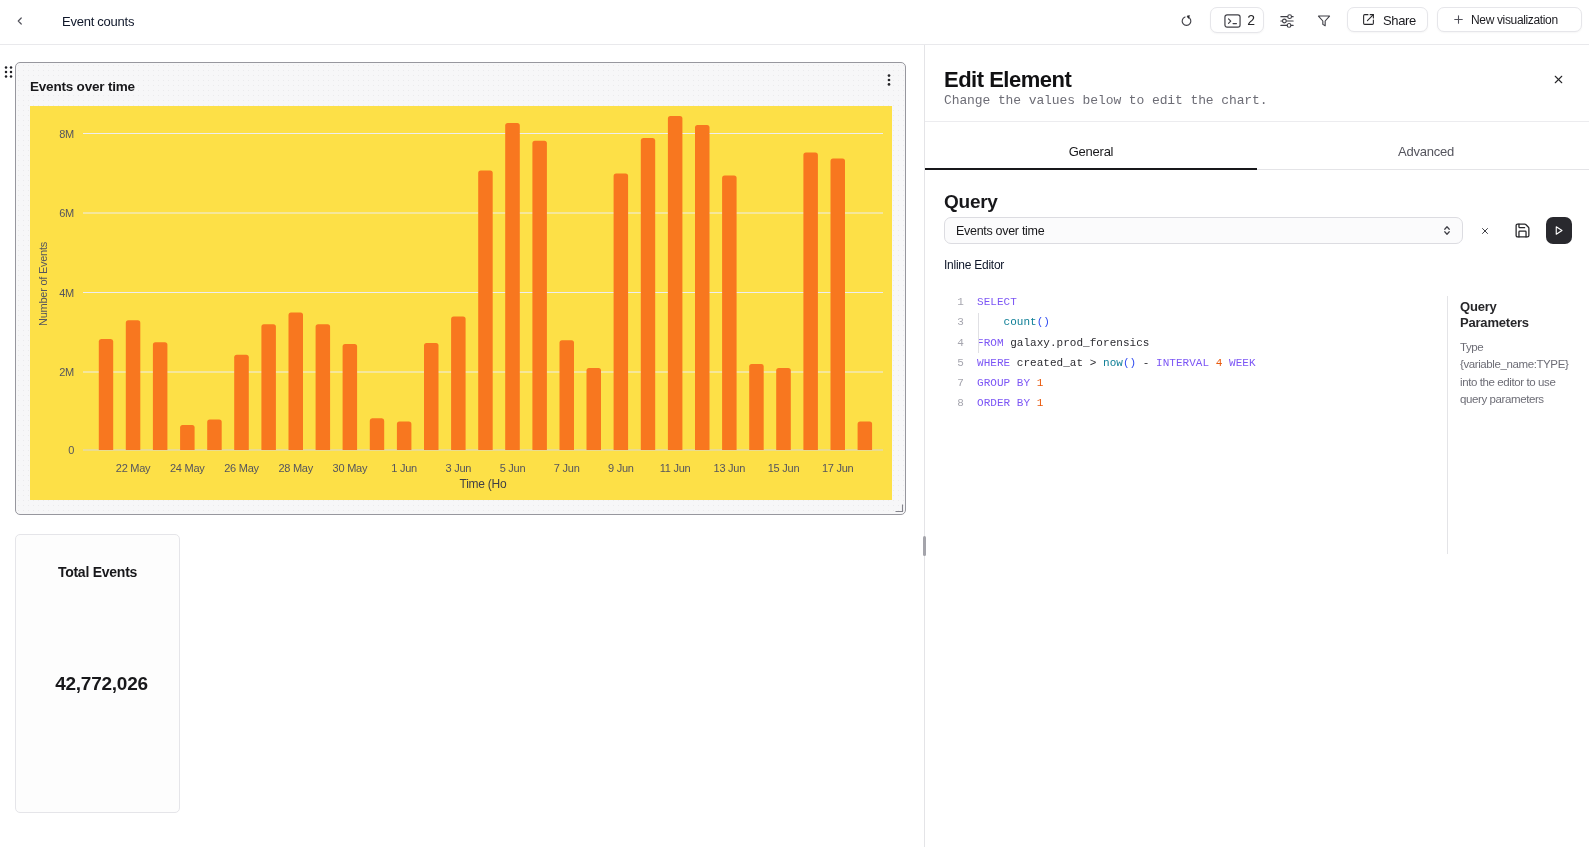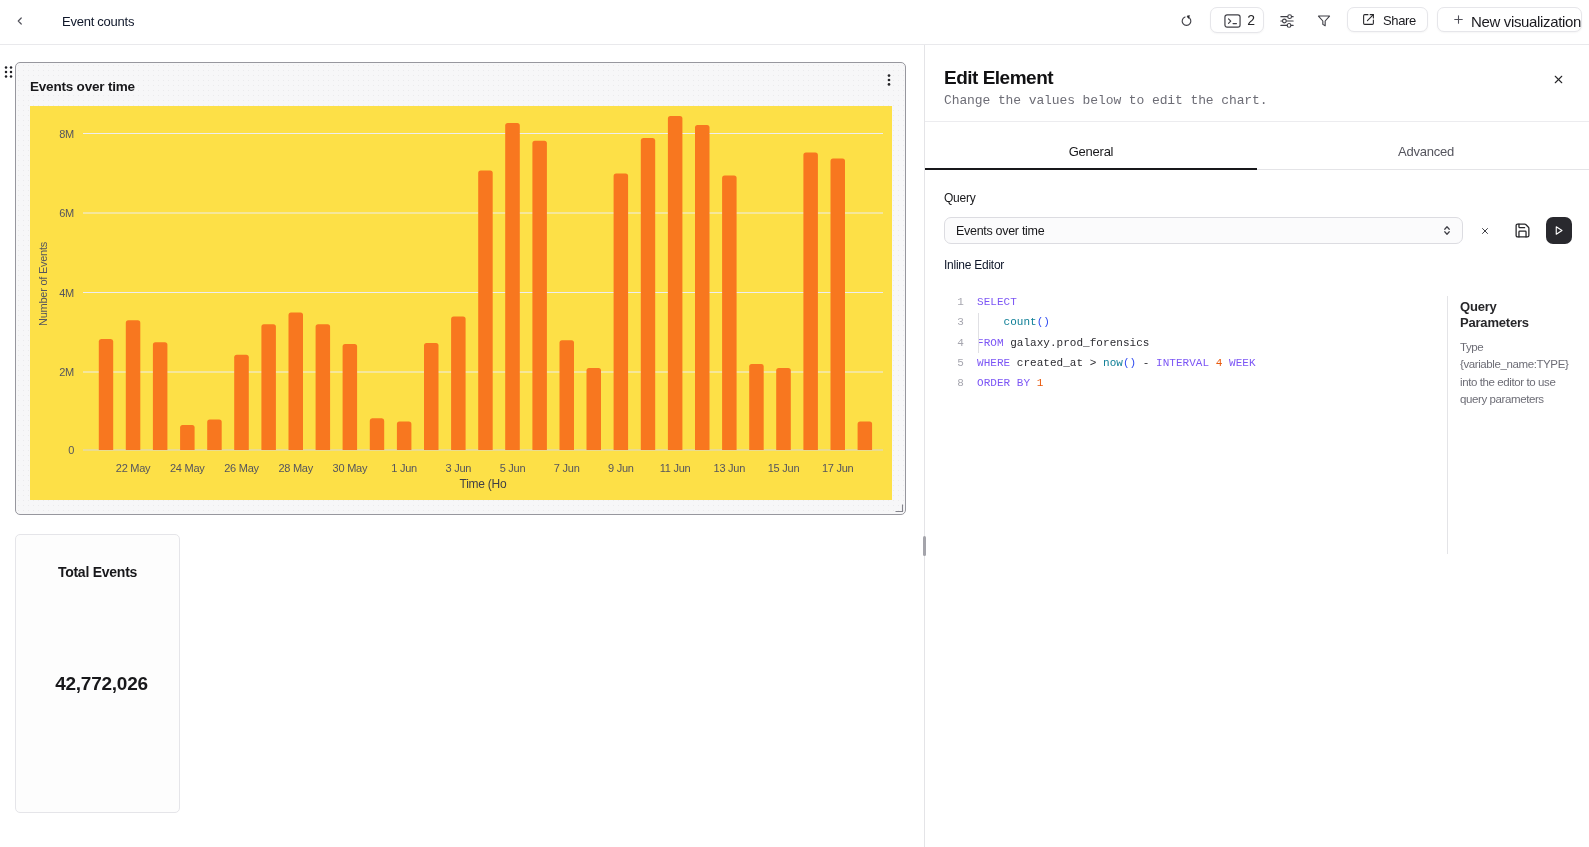--- a/index.html
+++ b/index.html
@@ -49,21 +49,21 @@
     <path d="M15 3h6v6"></path>
     <path d="M10 14 21 3"></path>
   </svg>
 <div class="abs" style="left:1383px;top:13px;font-size:13px;color:#1b1b20;font-weight:500;letter-spacing:-0.35px;">Share</div>
 
 <div class="abs" style="left:1437px;top:7px;width:145px;height:25px;border:1px solid #e6e6ea;border-radius:7px;background:#fff;box-shadow:0 1px 2px rgba(0,0,0,0.04);"></div>
 <svg class="abs" style="left:1452px;top:13px" width="13" height="13" viewBox="0 0 24 24" fill="none" stroke="#52525b" stroke-width="2" stroke-linecap="round">
     <path d="M12 5v14"></path>
     <path d="M5 12h14"></path>
   </svg>
-<div class="abs" style="left:1471px;top:13px;font-size:15px;color:#1b1b20;font-weight:400;letter-spacing:-0.35px;">New visualization</div>
+<div class="abs" style="left:1471px;top:13px;font-size:12px;color:#1b1b20;font-weight:400;letter-spacing:-0.35px;">New visualization</div>
 
 <div class="abs" style="left:15px;top:62px;width:891px;height:453px;border:1px solid #97979e;border-radius:5px;background-color:#f7f7f8;background-image:radial-gradient(circle, rgba(63,63,70,0.06) 0.7px, rgba(0,0,0,0) 0.8px);background-size:5px 5px;"></div>
 <div class="abs" style="left:30px;top:79px;font-size:13.5px;font-weight:700;color:#18181b;letter-spacing:-0.2px;">Events over time</div>
 
 <svg class="abs" style="left:886px;top:73px" width="6" height="14" viewBox="0 0 6 14">
     <circle cx="3" cy="2.6" r="1.35" fill="#27272a"></circle>
     <circle cx="3" cy="7" r="1.35" fill="#27272a"></circle>
     <circle cx="3" cy="11.4" r="1.35" fill="#27272a"></circle>
   </svg>
 
@@ -141,34 +141,34 @@
   </svg>
 
 <div class="abs" style="left:15px;top:534px;width:165px;height:279px;border:1px solid #e5e5e9;border-radius:5px;background:#fdfdfd;"></div>
 <div class="abs" style="left:15px;top:564px;width:165px;text-align:center;font-size:14px;font-weight:700;color:#18181b;">Total Events</div>
 <div class="abs" style="left:15px;top:673px;width:165px;text-align:center;font-size:19px;font-weight:700;color:#18181b;padding-left:8px;">42,772,026</div>
 
 <div class="abs" style="left:924px;top:45px;width:665px;height:802px;background:#fff;border-left:1px solid #e4e4e7;"></div>
 
 <div class="abs" style="left:923px;top:536px;width:3px;height:20px;background:#a4a4ab;border-radius:2px;"></div>
 
-<div class="abs" style="left:944px;top:67px;font-size:19px;font-weight:700;color:#111113;letter-spacing:-0.5px;">Edit Element</div>
+<div class="abs" style="left:944px;top:67px;font-size:22px;font-weight:700;color:#111113;letter-spacing:-0.5px;">Edit Element</div>
 <svg class="abs" style="left:1552px;top:73px" width="13" height="13" viewBox="0 0 24 24" fill="none" stroke="#27272a" stroke-width="2" stroke-linecap="round">
     <path d="M18 6 6 18"></path>
     <path d="m6 6 12 12"></path>
   </svg>
 <div class="abs" style="left:944px;top:93px;font-size:13px;color:#6d6d76;letter-spacing:-0.1px;font-family:Liberation Mono, monospace;">Change the values below to edit the chart.</div>
 <div class="abs" style="left:925px;top:121px;width:664px;height:0;border-top:1px solid #ececef;"></div>
 
 <div class="abs" style="left:925px;top:122px;width:332px;height:48px;border-bottom:2px solid #18181b;"></div>
 <div class="abs" style="left:1257px;top:122px;width:332px;height:48px;border-bottom:1px solid #e4e4e7;"></div>
 <div class="abs" style="left:925px;top:144px;width:332px;text-align:center;font-size:13px;color:#18181b;">General</div>
 <div class="abs" style="left:1260px;top:144px;width:332px;text-align:center;font-size:13px;color:#55555e;">Advanced</div>
 
-<div class="abs" style="left:944px;top:191px;font-size:12px;font-weight:400;color:#18181b;">Query</div>
+<div class="abs" style="left:944px;top:191px;font-size:19px;font-weight:700;color:#18181b;">Query</div>
 <div class="abs" style="left:944px;top:217px;width:519px;height:27px;border:1px solid #dcdce1;border-radius:7px;background:#fbfbfc;"></div>
 <div class="abs" style="left:956px;top:224px;font-size:12.5px;color:#18181b;letter-spacing:-0.3px;">Events over time</div>
 <svg class="abs" style="left:1441px;top:224px" width="12" height="13" viewBox="0 0 24 24" fill="none" stroke="#3f3f46" stroke-width="2.4" stroke-linecap="round" stroke-linejoin="round">
     <path d="m7.5 9.5 4.5-5 4.5 5"></path>
     <path d="m7.5 14.5 4.5 5 4.5-5"></path>
   </svg>
 <svg class="abs" style="left:1480px;top:226px" width="10" height="10" viewBox="0 0 24 24" fill="none" stroke="#3f3f46" stroke-width="2.4" stroke-linecap="round">
     <path d="M18 6 6 18"></path>
     <path d="m6 6 12 12"></path>
   </svg>
@@ -182,20 +182,21 @@
     <path d="M6.5 4.5 18 12 6.5 19.5z"></path>
   </svg>
 
 <div class="abs" style="left:944px;top:258px;font-size:12px;color:#0f172a;">Inline Editor</div>
 
 <div class="abs" style="left:925px;top:292px;font-family:'Liberation Mono',monospace;font-size:11px;line-height:20.3px;color:#2b2b31;letter-spacing:0.03px;">
     <div style="white-space:pre;height:20.3px;"><span class="ln">1</span><span class="k">SELECT</span></div>
     <div style="white-space:pre;height:20.3px;"><span class="ln">3</span>    <span class="f">count</span><span class="b">()</span></div>
     <div style="white-space:pre;height:20.3px;"><span class="ln">4</span><span class="k">FROM</span> galaxy.prod_forensics</div>
     <div style="white-space:pre;height:20.3px;"><span class="ln">5</span><span class="k">WHERE</span> created_at &gt; <span class="f">now</span><span class="b">()</span> - <span class="k">INTERVAL</span> <span class="n">4</span> <span class="k">WEEK</span></div>
+    <div style="white-space:pre;height:20.3px;"><span class="ln">7</span><span class="k">GROUP BY</span> <span class="n">1</span></div>
     <div style="white-space:pre;height:20.3px;"><span class="ln">8</span><span class="k">ORDER BY</span> <span class="n">1</span></div>
   </div>
 <style>
 .ln { display:inline-block; width:52px; text-align:right; padding-right:13px; color:#a6a6af; }
 .k { color:#7c56f5; }
 .f { color:#0d7e96; }
 .b { color:#2f4bf0; }
 .n { color:#e8590c; }
 .c { color:#17809b; }
 </style>

